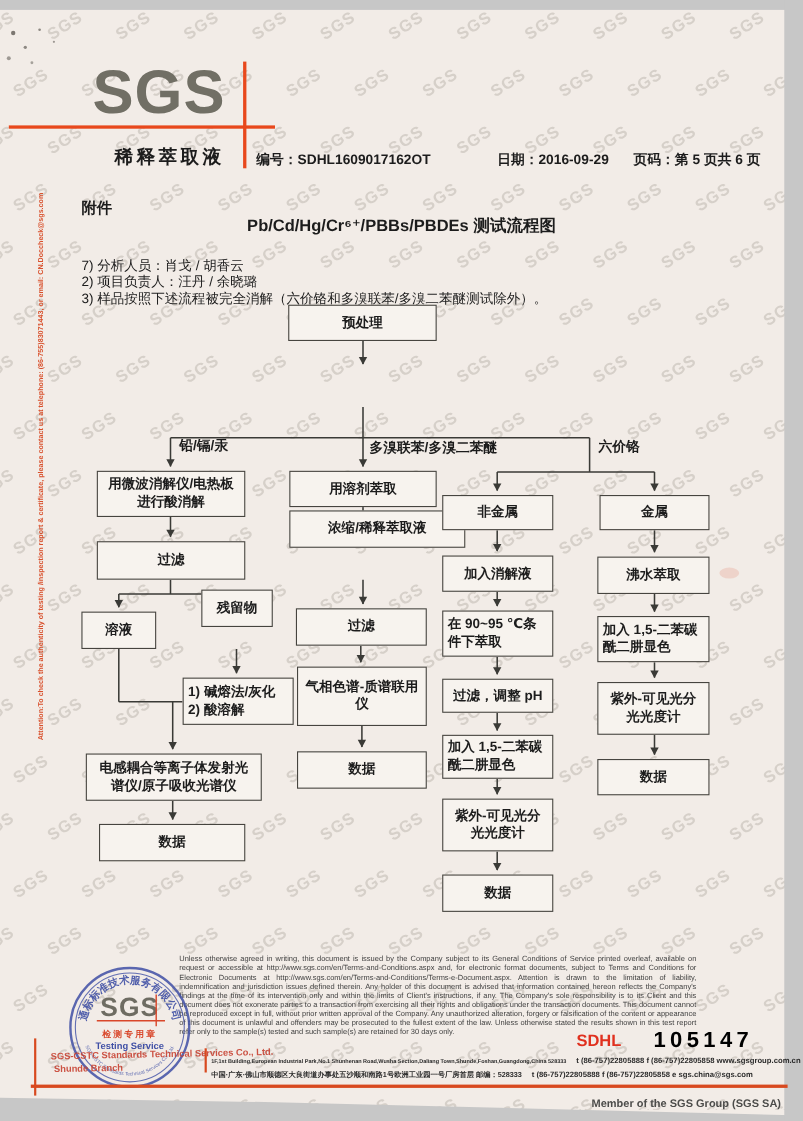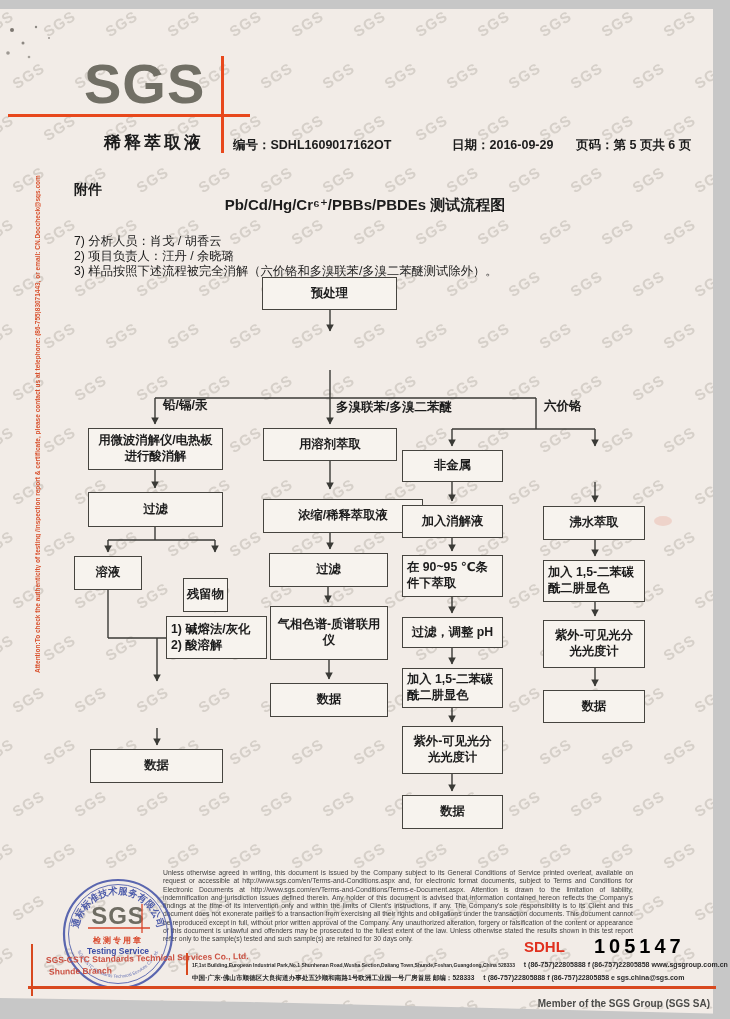--- a/index.html
+++ b/index.html
@@ -383,43 +383,46 @@
   <div class="blabel" style="left:163px;top:397px">铅/镉/汞</div>
   <div class="blabel" style="left:336px;top:399px">多溴联苯/多溴二苯醚</div>
   <div class="blabel" style="left:544px;top:398px">六价铬</div>
 
   <div class="fnode" style="left:262px;top:277px;width:135px;height:33px">预处理</div>
 
   <div class="fnode" style="left:88px;top:428px;width:135px;height:42px">用微波消解仪/电热板
 进行酸消解</div>
   <div class="fnode" style="left:88px;top:492px;width:135px;height:35px">过滤</div>
   <div class="fnode" style="left:74px;top:556px;width:68px;height:34px">溶液</div>
-  <div class="fnode" style="left:183px;top:578px;width:45px;height:34px">残留物</div>
+  <div class="fnode" style="left:183px;top:536px;width:65px;height:34px">残留物</div>
   <div class="fnode la" style="left:166px;top:616px;width:101px;height:43px">1) 碱熔法/灰化
 2) 酸溶解</div>
+  <div class="fnode" style="left:78px;top:685px;width:160px;height:43px">电感耦合等离子体发射光
+谱仪/原子吸收光谱仪</div>
   <div class="fnode" style="left:90px;top:749px;width:133px;height:34px">数据</div>
 
   <div class="fnode" style="left:263px;top:428px;width:134px;height:33px">用溶剂萃取</div>
-  <div class="fnode" style="left:263px;top:499px;width:160px;height:34px">浓缩/稀释萃取液</div>
+  <div class="fnode" style="left:263px;top:464px;width:160px;height:34px">浓缩/稀释萃取液</div>
   <div class="fnode" style="left:269px;top:553px;width:119px;height:34px">过滤</div>
   <div class="fnode" style="left:270px;top:606px;width:118px;height:54px">气相色谱-质谱联用
 仪</div>
   <div class="fnode" style="left:270px;top:683px;width:118px;height:34px">数据</div>
 
   <div class="fnode" style="left:402px;top:450px;width:101px;height:32px">非金属</div>
   <div class="fnode" style="left:402px;top:505px;width:101px;height:33px">加入消解液</div>
   <div class="fnode la" style="left:402px;top:555px;width:101px;height:42px">在 90~95 ℃条
 件下萃取</div>
   <div class="fnode" style="left:402px;top:617px;width:101px;height:31px">过滤，调整 pH</div>
   <div class="fnode la" style="left:402px;top:668px;width:101px;height:40px">加入 1,5-二苯碳
 酰二肼显色</div>
   <div class="fnode" style="left:402px;top:726px;width:101px;height:48px">紫外-可见光分
 光光度计</div>
   <div class="fnode" style="left:402px;top:795px;width:101px;height:34px">数据</div>
 
+  <div class="fnode" style="left:545px;top:450px;width:100px;height:32px">金属</div>
   <div class="fnode" style="left:543px;top:506px;width:102px;height:34px">沸水萃取</div>
   <div class="fnode la" style="left:543px;top:560px;width:102px;height:42px">加入 1,5-二苯碳
 酰二肼显色</div>
   <div class="fnode" style="left:543px;top:620px;width:102px;height:48px">紫外-可见光分
 光光度计</div>
   <div class="fnode" style="left:543px;top:690px;width:102px;height:33px">数据</div>
 
   <div class="abs side-note">Attention:To check the authenticity of testing /inspection report &amp; certificate, please contact us at telephone: (86-755)83071443, or email: CN.Doccheck@sgs.com</div>
 
   <div class="abs disclaimer">Unless otherwise agreed in writing, this document is issued by the Company subject to its General Conditions of Service printed overleaf, available on request or accessible at http://www.sgs.com/en/Terms-and-Conditions.aspx and, for electronic format documents, subject to Terms and Conditions for Electronic Documents at http://www.sgs.com/en/Terms-and-Conditions/Terms-e-Document.aspx. Attention is drawn to the limitation of liability, indemnification and jurisdiction issues defined therein. Any holder of this document is advised that information contained hereon reflects the Company's findings at the time of its intervention only and within the limits of Client's instructions, if any. The Company's sole responsibility is to its Client and this document does not exonerate parties to a transaction from exercising all their rights and obligations under the transaction documents. This document cannot be reproduced except in full, without prior written approval of the Company. Any unauthorized alteration, forgery or falsification of the content or appearance of this document is unlawful and offenders may be prosecuted to the fullest extent of the law. Unless otherwise stated the results shown in this test report refer only to the sample(s) tested and such sample(s) are retained for 30 days only.</div>

